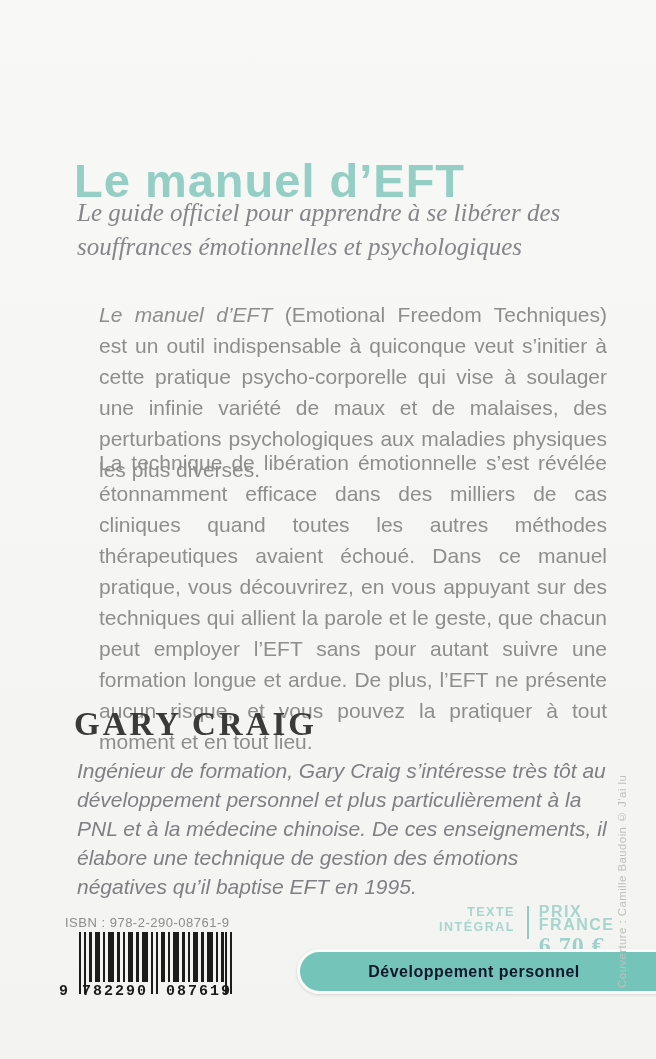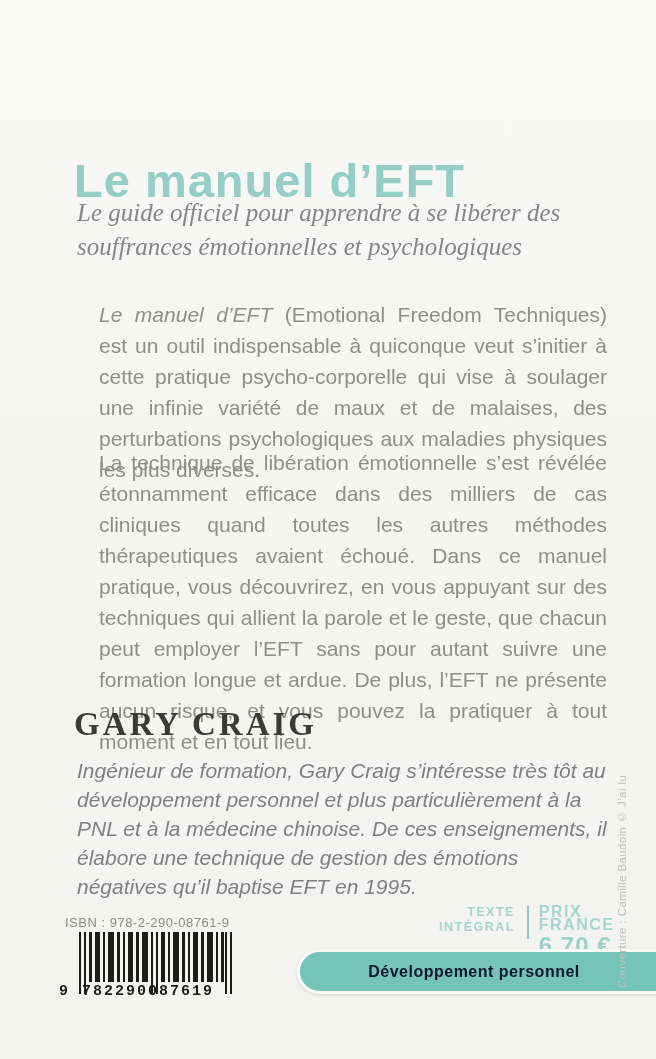--- a/index.html
+++ b/index.html
@@ -49,35 +49,35 @@
   }
   .barcode svg{position:absolute;left:0;top:0;}
   .barcode-digits{
     position:absolute;left:-6px;top:48px;width:174px;height:20px;
     font-family:"Liberation Mono",monospace;
     font-size:15px;font-weight:700;color:#1c1c1a;
     display:flex;align-items:flex-end;
   }
   .barcode-digits .d0{margin-left:0;}
   .barcode-digits .d1{margin-left:14px;letter-spacing:2px;}
-  .barcode-digits .d2{margin-left:0;letter-spacing:2px;}
+  .barcode-digits .d2{margin-left:18px;letter-spacing:2px;}
   .edition{
     position:absolute;left:438px;top:905px;
     display:flex;align-items:flex-start;color:#a6d5ce;
   }
   .texte-col{
     width:82px;text-align:right;
     font-size:12.5px;letter-spacing:1.5px;line-height:15px;font-weight:600;
   }
   .ed-divider{
     width:2px;height:33px;background:#93cbc3;margin:1px 10px 0 12px;
   }
   .prix-col{font-weight:600;}
   .prix-label{font-size:16px;letter-spacing:1.5px;line-height:13px;}
-  .prix-value{font-size:24px;letter-spacing:1px;margin-top:1px;color:#9ed1ca;}
+  .prix-value{font-size:24px;letter-spacing:1px;margin-top:1px;color:#9ed1ca;font-family:Liberation Serif, serif;}
   .badge{
     position:absolute;left:297px;top:949px;width:384px;height:45px;
     background:#74c4ba;border:3px solid #fafaf8;border-radius:26px;
     box-sizing:border-box;
     display:flex;align-items:center;justify-content:center;
     box-shadow:0 1px 3px rgba(120,130,128,.25);
   }
   .badge span{
     font-size:16px;font-weight:700;color:#0f172a;letter-spacing:.5px;
     margin-right:30px;

